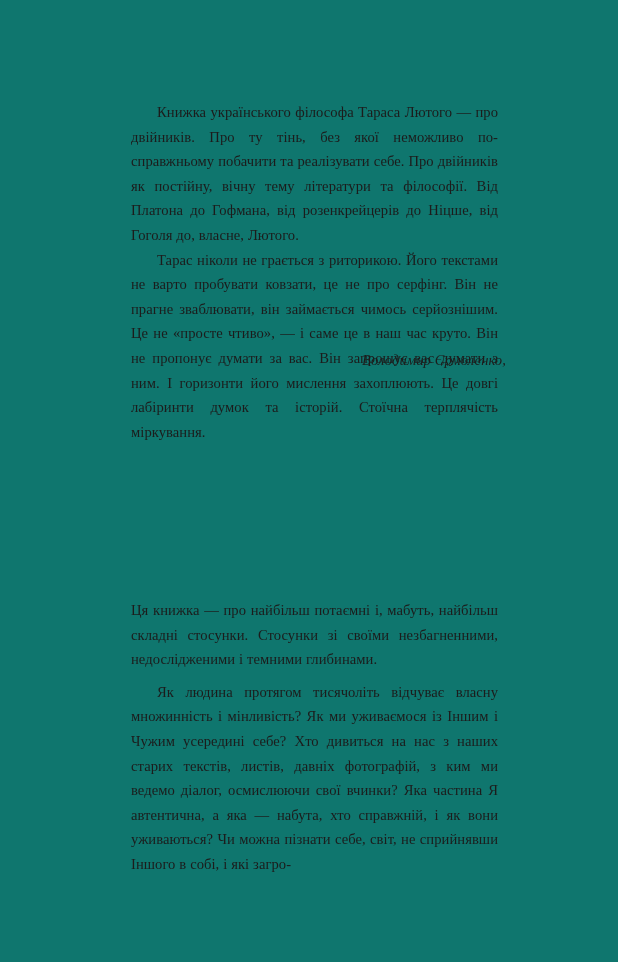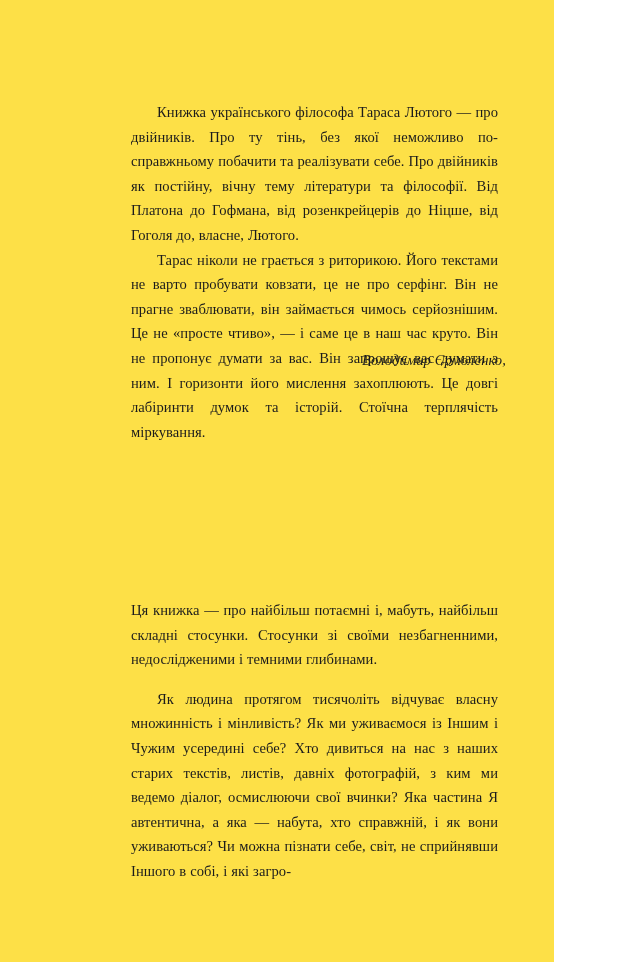--- a/index.html
+++ b/index.html
@@ -12,23 +12,23 @@
     height: 962px;
     font-family: "Liberation Serif", "DejaVu Serif", serif;
     color: #1c1c1c;
     position: relative;
     overflow: hidden;
   }
   .page {
     position: absolute;
     left: 0;
     top: 0;
-    width: 554px;
+    width: 618px;
     height: 962px;
-    background: #fde047;
+    background: #0f766e;
     font-family: Liberation Serif, serif;
   }
   .text-column {
     position: absolute;
     left: 131px;
     top: 0;
     width: 367px;
   }
 
   
@@ -73,21 +73,21 @@
   }
 
   
   .body-block {
     position: absolute;
     top: 598px;
     left: 0;
     width: 367px;
   }
   .body-block .para + .para {
-    margin-top: 15px;
+    margin-top: 8px;
   }
 </style>
 </head>
 <body>
 
 <div class="page">
   <div class="text-column">
 
     <div class="foreword">
       <p class="para indent">Книжка українського філософа Тараса Лютого — про двійників. Про ту тінь, без якої неможливо по-справжньому побачити та реалізувати себе. Про двійників як постійну, вічну тему літератури та філософії. Від Платона до Гофмана, від розенкрейцерів до Ніцше, від Гоголя до, власне, Лютого.</p>

